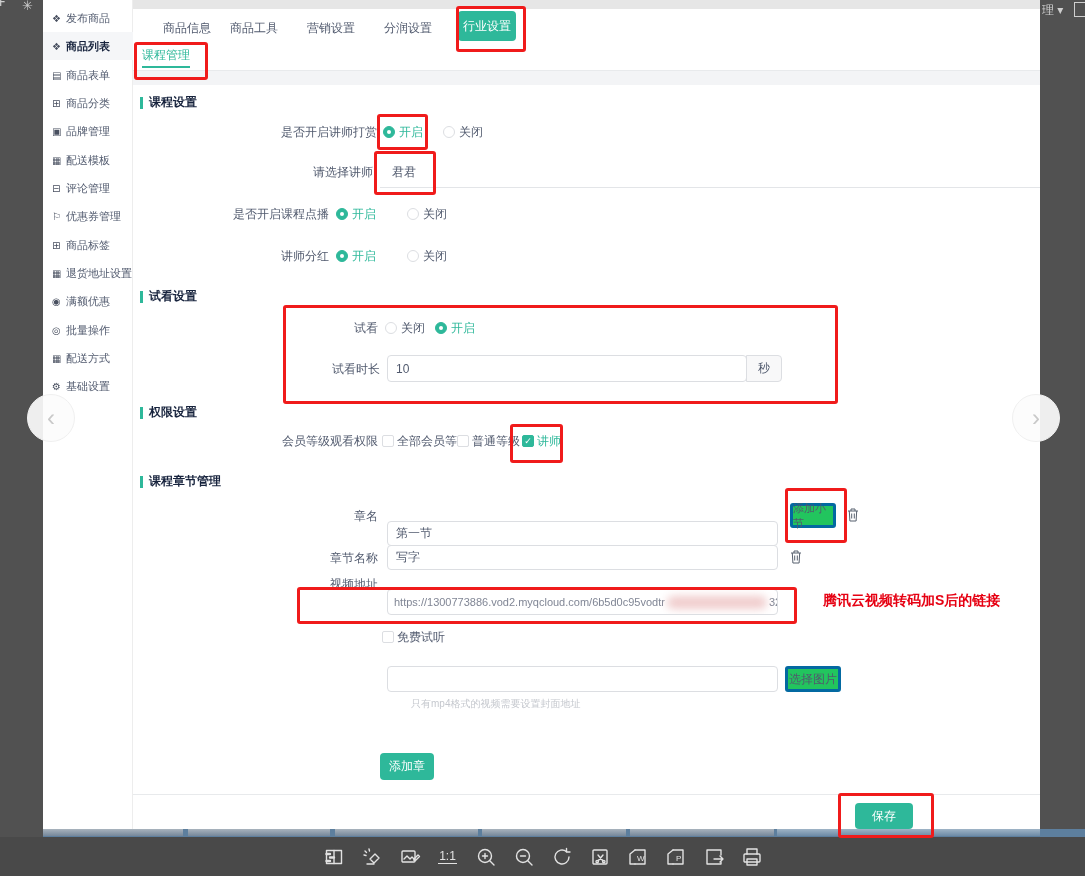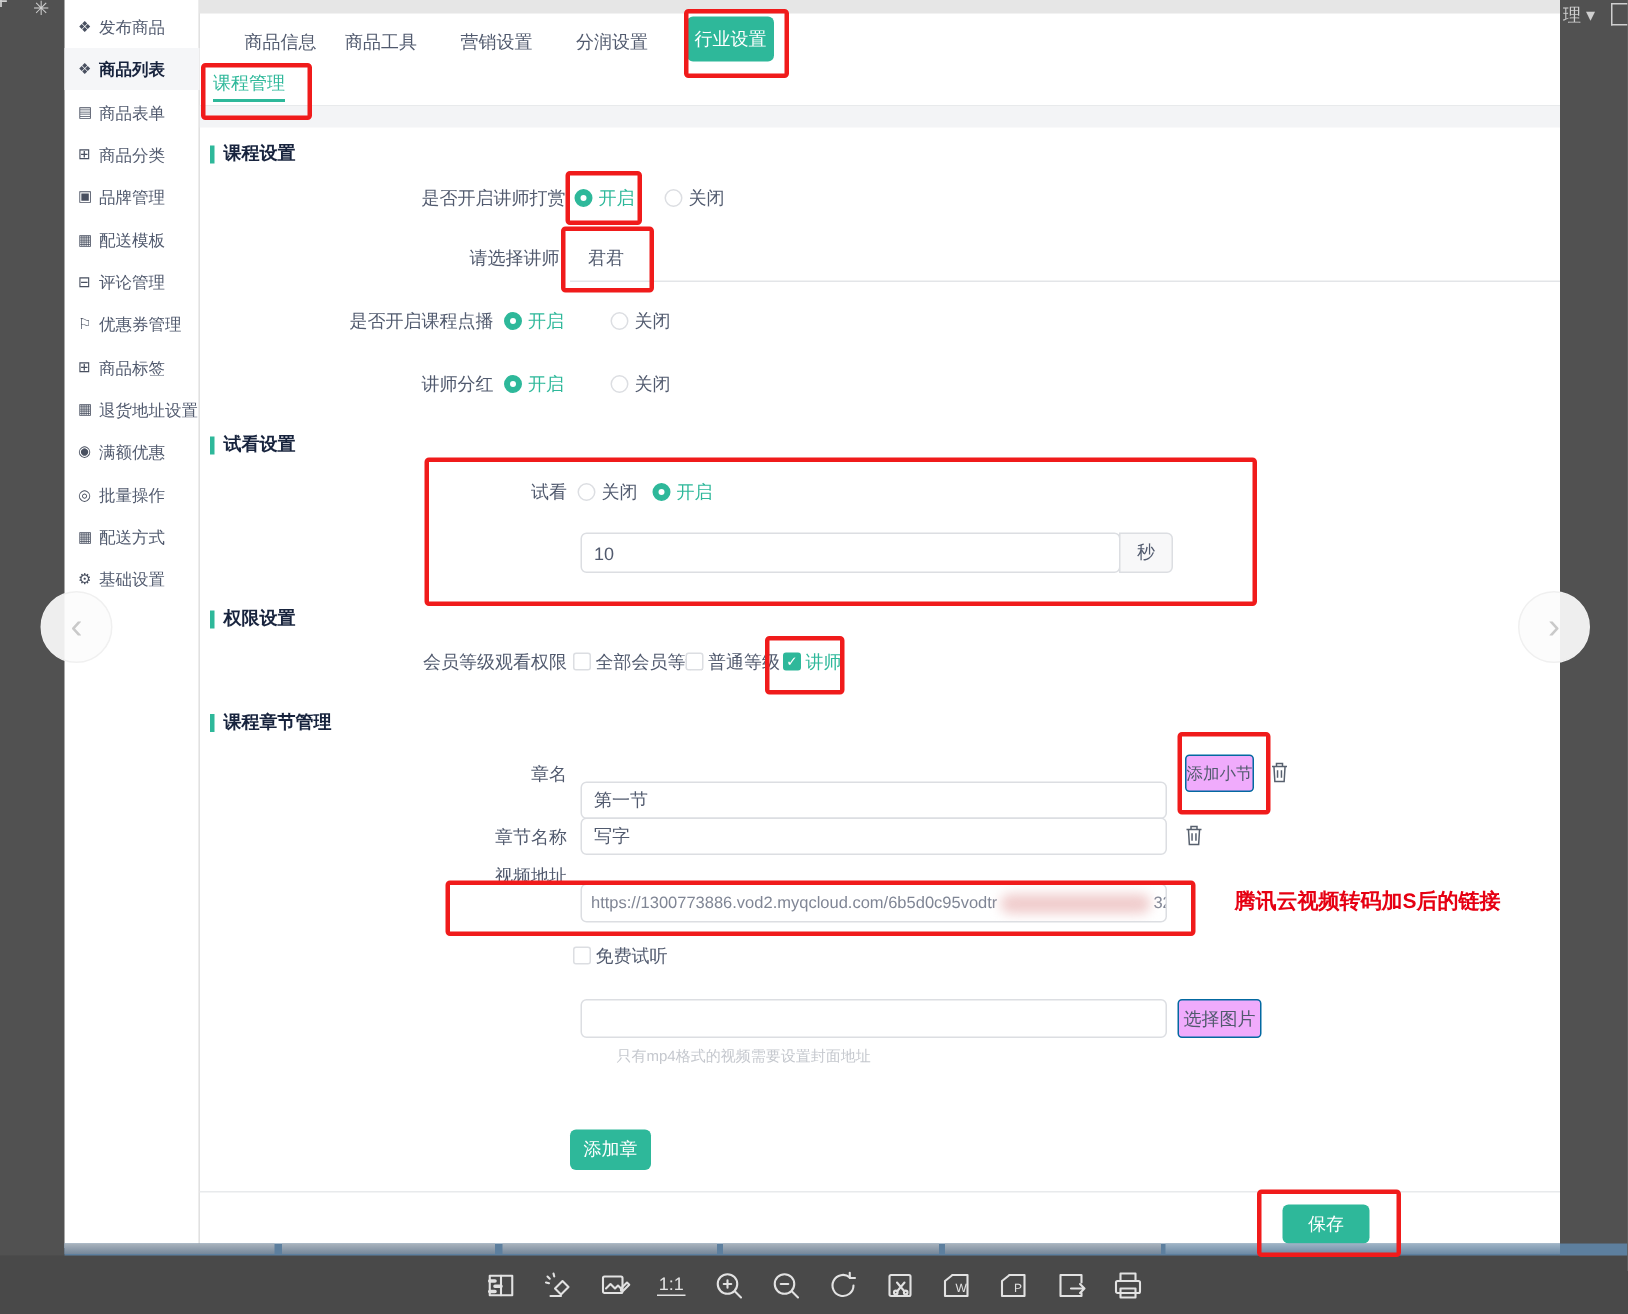--- a/index.html
+++ b/index.html
@@ -45,21 +45,21 @@
       box-sizing:border-box;font-size:9px;line-height:10px;text-align:center;color:#fff;cursor:pointer;}
   .cb.chk{background:#2eb89a;border-color:#2eb89a;}
 
   .ipt{position:absolute;border:1px solid #dcdee2;border-radius:4px;font-size:12px;color:#515a6e;
        padding:0 8px;background:#fff;box-sizing:border-box;outline:none;
        font-family:"Liberation Sans","DejaVu Sans",sans-serif;}
   .underline-input{position:absolute;font-size:12px;color:#515a6e;cursor:text;}
   .uline{position:absolute;height:1px;background:#e3e5e8;}
   .append{position:absolute;border:1px solid #dcdee2;border-radius:0 4px 4px 0;background:#f8f8f9;
           font-size:12px;color:#515a6e;display:flex;align-items:center;justify-content:center;box-sizing:border-box;}
-  .wbtn{position:absolute;border:1px solid #0369a1;border-radius:3px;background:#f0abfc;font-size:11px;color:#515a6e;
+  .wbtn{position:absolute;border:3px solid #0369a1;border-radius:3px;background:#22c55e;font-size:11px;color:#515a6e;
         display:flex;align-items:center;justify-content:center;box-sizing:border-box;cursor:pointer;}
   .gbtn{position:absolute;background:#2eb89a;color:#fff;border-radius:4px;font-size:12px;
         display:flex;align-items:center;justify-content:center;cursor:pointer;}
   .hint{position:absolute;font-size:10px;color:#c5c8ce;white-space:nowrap;}
   .trash{position:absolute;cursor:pointer;}
   .url-box{position:absolute;border:1px solid #dcdee2;border-radius:4px;background:#fff;box-sizing:border-box;
            font-size:11px;color:#808695;display:flex;align-items:center;padding:0 6px;white-space:nowrap;overflow:hidden;}
   .blur-pill{display:inline-block;width:100px;height:13px;background:#f0cccc;border-radius:7px;
              filter:blur(4px);margin:0 2px;flex:0 0 auto;}
   .note{position:absolute;font-size:14px;font-weight:bold;color:#e60012;white-space:nowrap;z-index:6;}
@@ -197,20 +197,21 @@
       <span class="bar"></span>
       <span class="st">试看设置</span>
     </div>
 
     <span class="lbl" style="left:0;top:320px;width:245px;">试看</span>
     <span class="radio" style="left:252px;top:322px;"></span>
     <span class="opt-lbl" style="left:268px;top:320px;">关闭</span>
     <span class="radio sel" style="left:302px;top:322px;"></span>
     <span class="opt-lbl green" style="left:318px;top:320px;">开启</span>
 
+    <span class="lbl" style="left:0;top:361px;width:247px;">试看时长</span>
     <input class="ipt" style="left: 254px; top: 355px; width: 360px; height: 27px;" value="10">
     <div class="append" style="left:613px;top:355px;width:36px;height:27px;">秒</div>
 
     <div class="sec" style="top:404px;">
       <span class="bar"></span>
       <span class="st">权限设置</span>
     </div>
 
     <span class="lbl" style="left:0;top:433px;width:245px;">会员等级观看权限</span>
     <span class="cb" style="left:249px;top:435px;"></span>

